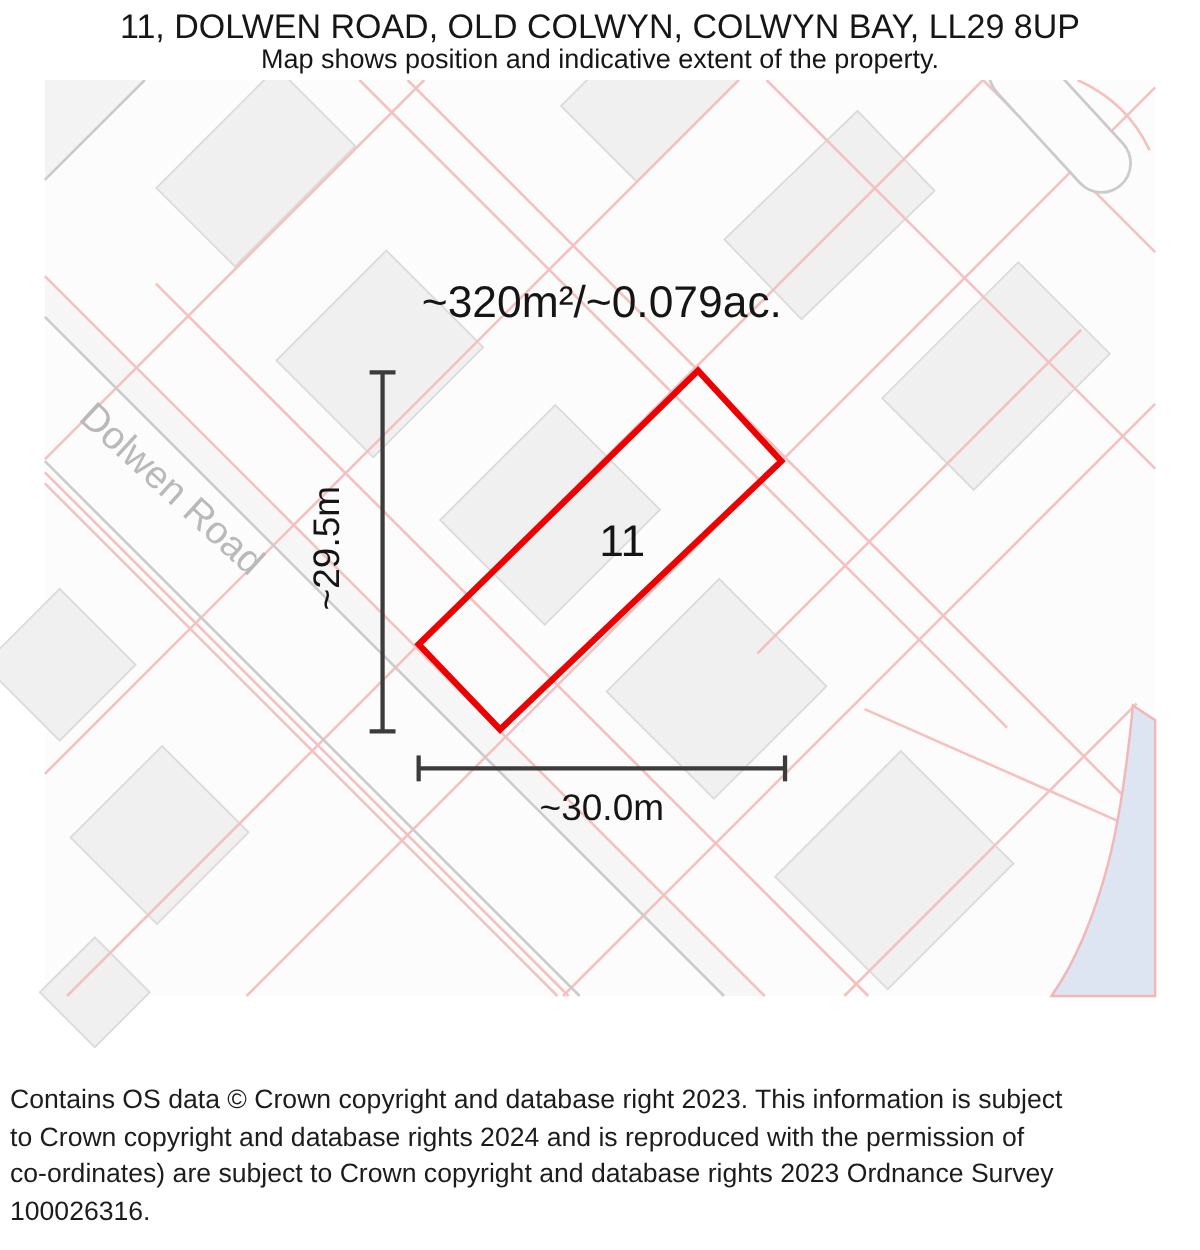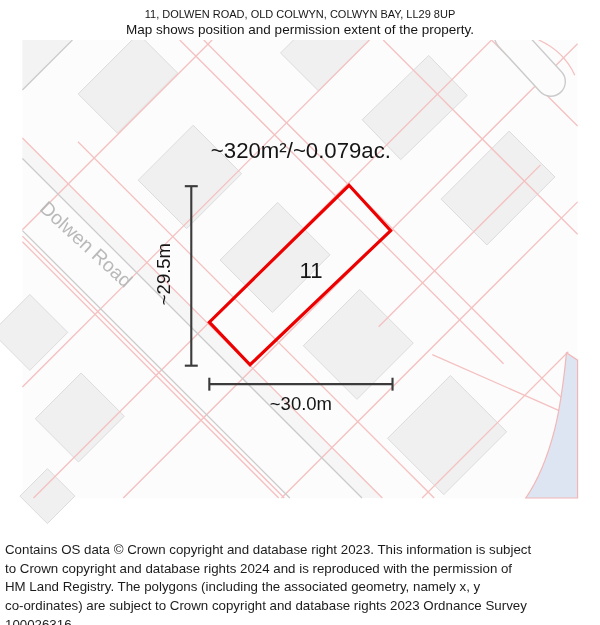--- a/index.html
+++ b/index.html
@@ -1,37 +1,37 @@
 <!DOCTYPE html>
 <html><head>
 <meta charset="utf-8">
 <style>
   html,body{margin:0;padding:0;background:#ffffff;}
   .page{position:relative;width:600px;height:625px;background:#ffffff;overflow:hidden;
         font-family:"Liberation Sans","DejaVu Sans",sans-serif;}
   header{position:absolute;top:0;left:0;width:600px;height:40px;text-align:center;}
-  .title-line{font-size:11px;line-height:16px;padding-top:6px;color:#161616;white-space:nowrap;}
+  .title-line{font-size:17px;line-height:16px;padding-top:6px;color:#161616;white-space:nowrap;}
   .subtitle-line{font-size:13.5px;line-height:16px;color:#161616;white-space:nowrap;}
   .map-wrap{position:absolute;top:40px;left:0;width:600px;height:495px;}
   svg{display:block;}
   svg text{font-family:"Liberation Sans","DejaVu Sans",sans-serif;}
   .map-label{fill:#151515;}
   .road-name{fill:#b9b9b9;}
   footer{position:absolute;top:535px;left:0;width:600px;height:90px;padding:6px 5px 0 5px;
          box-sizing:border-box;color:#1c1c1c;}
   .footer-line{font-size:13.3px;line-height:18.7px;white-space:nowrap;}
 </style>
 </head>
 <body>
 
 <div class="page">
 
   <header>
     <div class="title-line">11, DOLWEN ROAD, OLD COLWYN, COLWYN BAY, LL29 8UP</div>
-    <div class="subtitle-line">Map shows position and permission extent of the property.</div>
+    <div class="subtitle-line">Map shows position and indicative extent of the property.</div>
   </header>
 
   <div class="map-wrap">
     <svg width="600" height="495" viewBox="0 40 600 535">
 
       <rect x="0" y="40" width="600" height="495" fill="#fcfcfc"></rect>
 
       <polygon points="0,40 54,40 0,94" fill="#f3f3f3"></polygon>
       <polygon points="0,146 0,168 367,535 389,535" fill="#f6f6f6"></polygon>
 
@@ -120,18 +120,17 @@
       <text x="301" y="168" text-anchor="middle" font-size="24" class="map-label">~320m²/~0.079ac.</text>
       <text x="312" y="297" text-anchor="middle" font-size="24" class="map-label">11</text>
       <text transform="translate(159,293) rotate(-90)" text-anchor="middle" font-size="20" class="map-label">~29.5m</text>
       <text x="301" y="440" text-anchor="middle" font-size="20" class="map-label">~30.0m</text>
     </svg>
   </div>
 
   <footer>
     <div class="footer-line">Contains OS data © Crown copyright and database right 2023. This information is subject</div>
     <div class="footer-line">to Crown copyright and database rights 2024 and is reproduced with the permission of</div>
-    <div class="footer-line">HM Land Registry. The polygons (including the associated geometry, namely x, y</div>
     <div class="footer-line">co-ordinates) are subject to Crown copyright and database rights 2023 Ordnance Survey</div>
     <div class="footer-line">100026316.</div>
   </footer>
 
 </div>
 
 </body></html>

